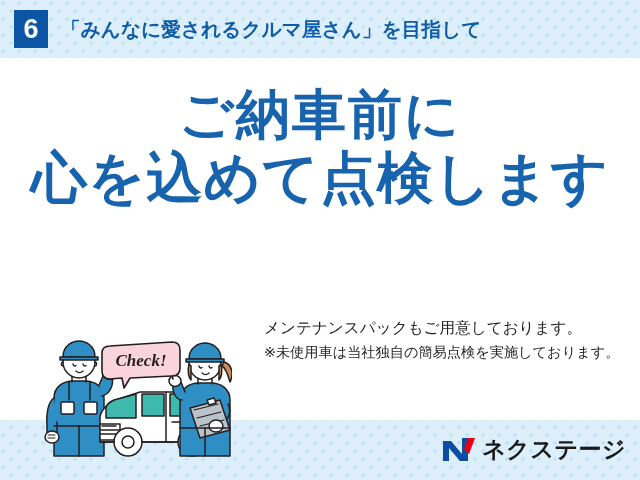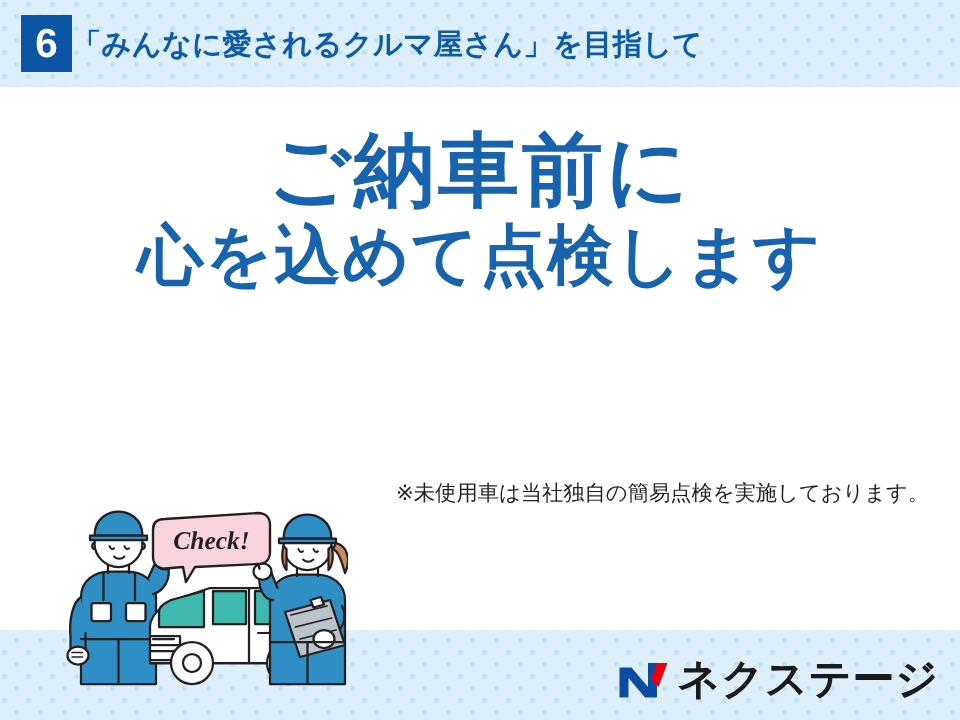--- a/index.html
+++ b/index.html
@@ -44,20 +44,21 @@
     color: #ffffff;
     font-size: 27px;
     font-weight: bold;
     display: flex;
     align-items: center;
     justify-content: center;
     flex: 0 0 auto;
     letter-spacing: 0;
   }
   #header-title {
+    margin-left: 13px;
     color: #0e5ba6;
     font-size: 19.5px;
     font-weight: bold;
     white-space: nowrap;
     letter-spacing: 0.2px;
     text-align: center;
   }
 
   
   #panel {
@@ -80,21 +81,21 @@
     font-weight: bold;
     line-height: 1.14;
     letter-spacing: 2px;
   }
   .headline-line {
     font-size: 54px;
     display: block;
     white-space: nowrap;
   }
   .headline-line.line2 {
-    font-size: 44px;
+    font-size: 56px;
     letter-spacing: 1px;
   }
 
   
   #bodycopy {
     position: absolute;
     left: 264px;
     top: 258px;
     width: 360px;
     color: #231f20;
@@ -139,21 +140,21 @@
     align-items: center;
   }
   #logo-mark {
     width: 34px;
     height: 25px;
     margin-right: 6px;
     flex: 0 0 auto;
   }
   #logo-text {
     color: #1a1a1a;
-    font-size: 28px;
+    font-size: 23px;
     font-weight: bold;
     letter-spacing: 0.5px;
     white-space: nowrap;
   }
 </style>
 </head>
 <body>
 
 <div id="page">
 
@@ -280,20 +281,21 @@
 
           <g>
             <path d="M66 16 L128 12 C133 12 136 15 136 20 L136 38 C136 43 133 46 128 46 L86 48 L80 58 L78 48 L66 49 C61 49 58 46 58 41 L58 23 C58 18 61 16 66 16 Z" fill="#f9d4dc" stroke="#231f20" stroke-width="1.6"></path>
           </g>
         </g>
         <text x="97" y="36" text-anchor="middle" font-family="Liberation Serif, serif" font-size="17" font-style="italic" font-weight="bold" fill="#231f20">Check!</text>
       </svg>
     </div>
 
     <div id="bodycopy">
+      <span class="bline">メンテナンスパックもご用意しております。</span>
       <span class="note">※未使用車は当社独自の簡易点検を実施しております。</span>
     </div>
 
   </div>
 
   <div id="footer">
     <div id="logo">
       <svg id="logo-mark" viewBox="0 0 34 25" xmlns="http://www.w3.org/2000/svg">
         <path d="M1 24 L1 4 L9 4 L20 17 L20 1 L26 1 L26 24 L18 24 L7 11 L7 24 Z" fill="#0c4da2"></path>
         <path d="M26 1 L33 1 L27 17 L22 12 Z" fill="#e60012"></path>

